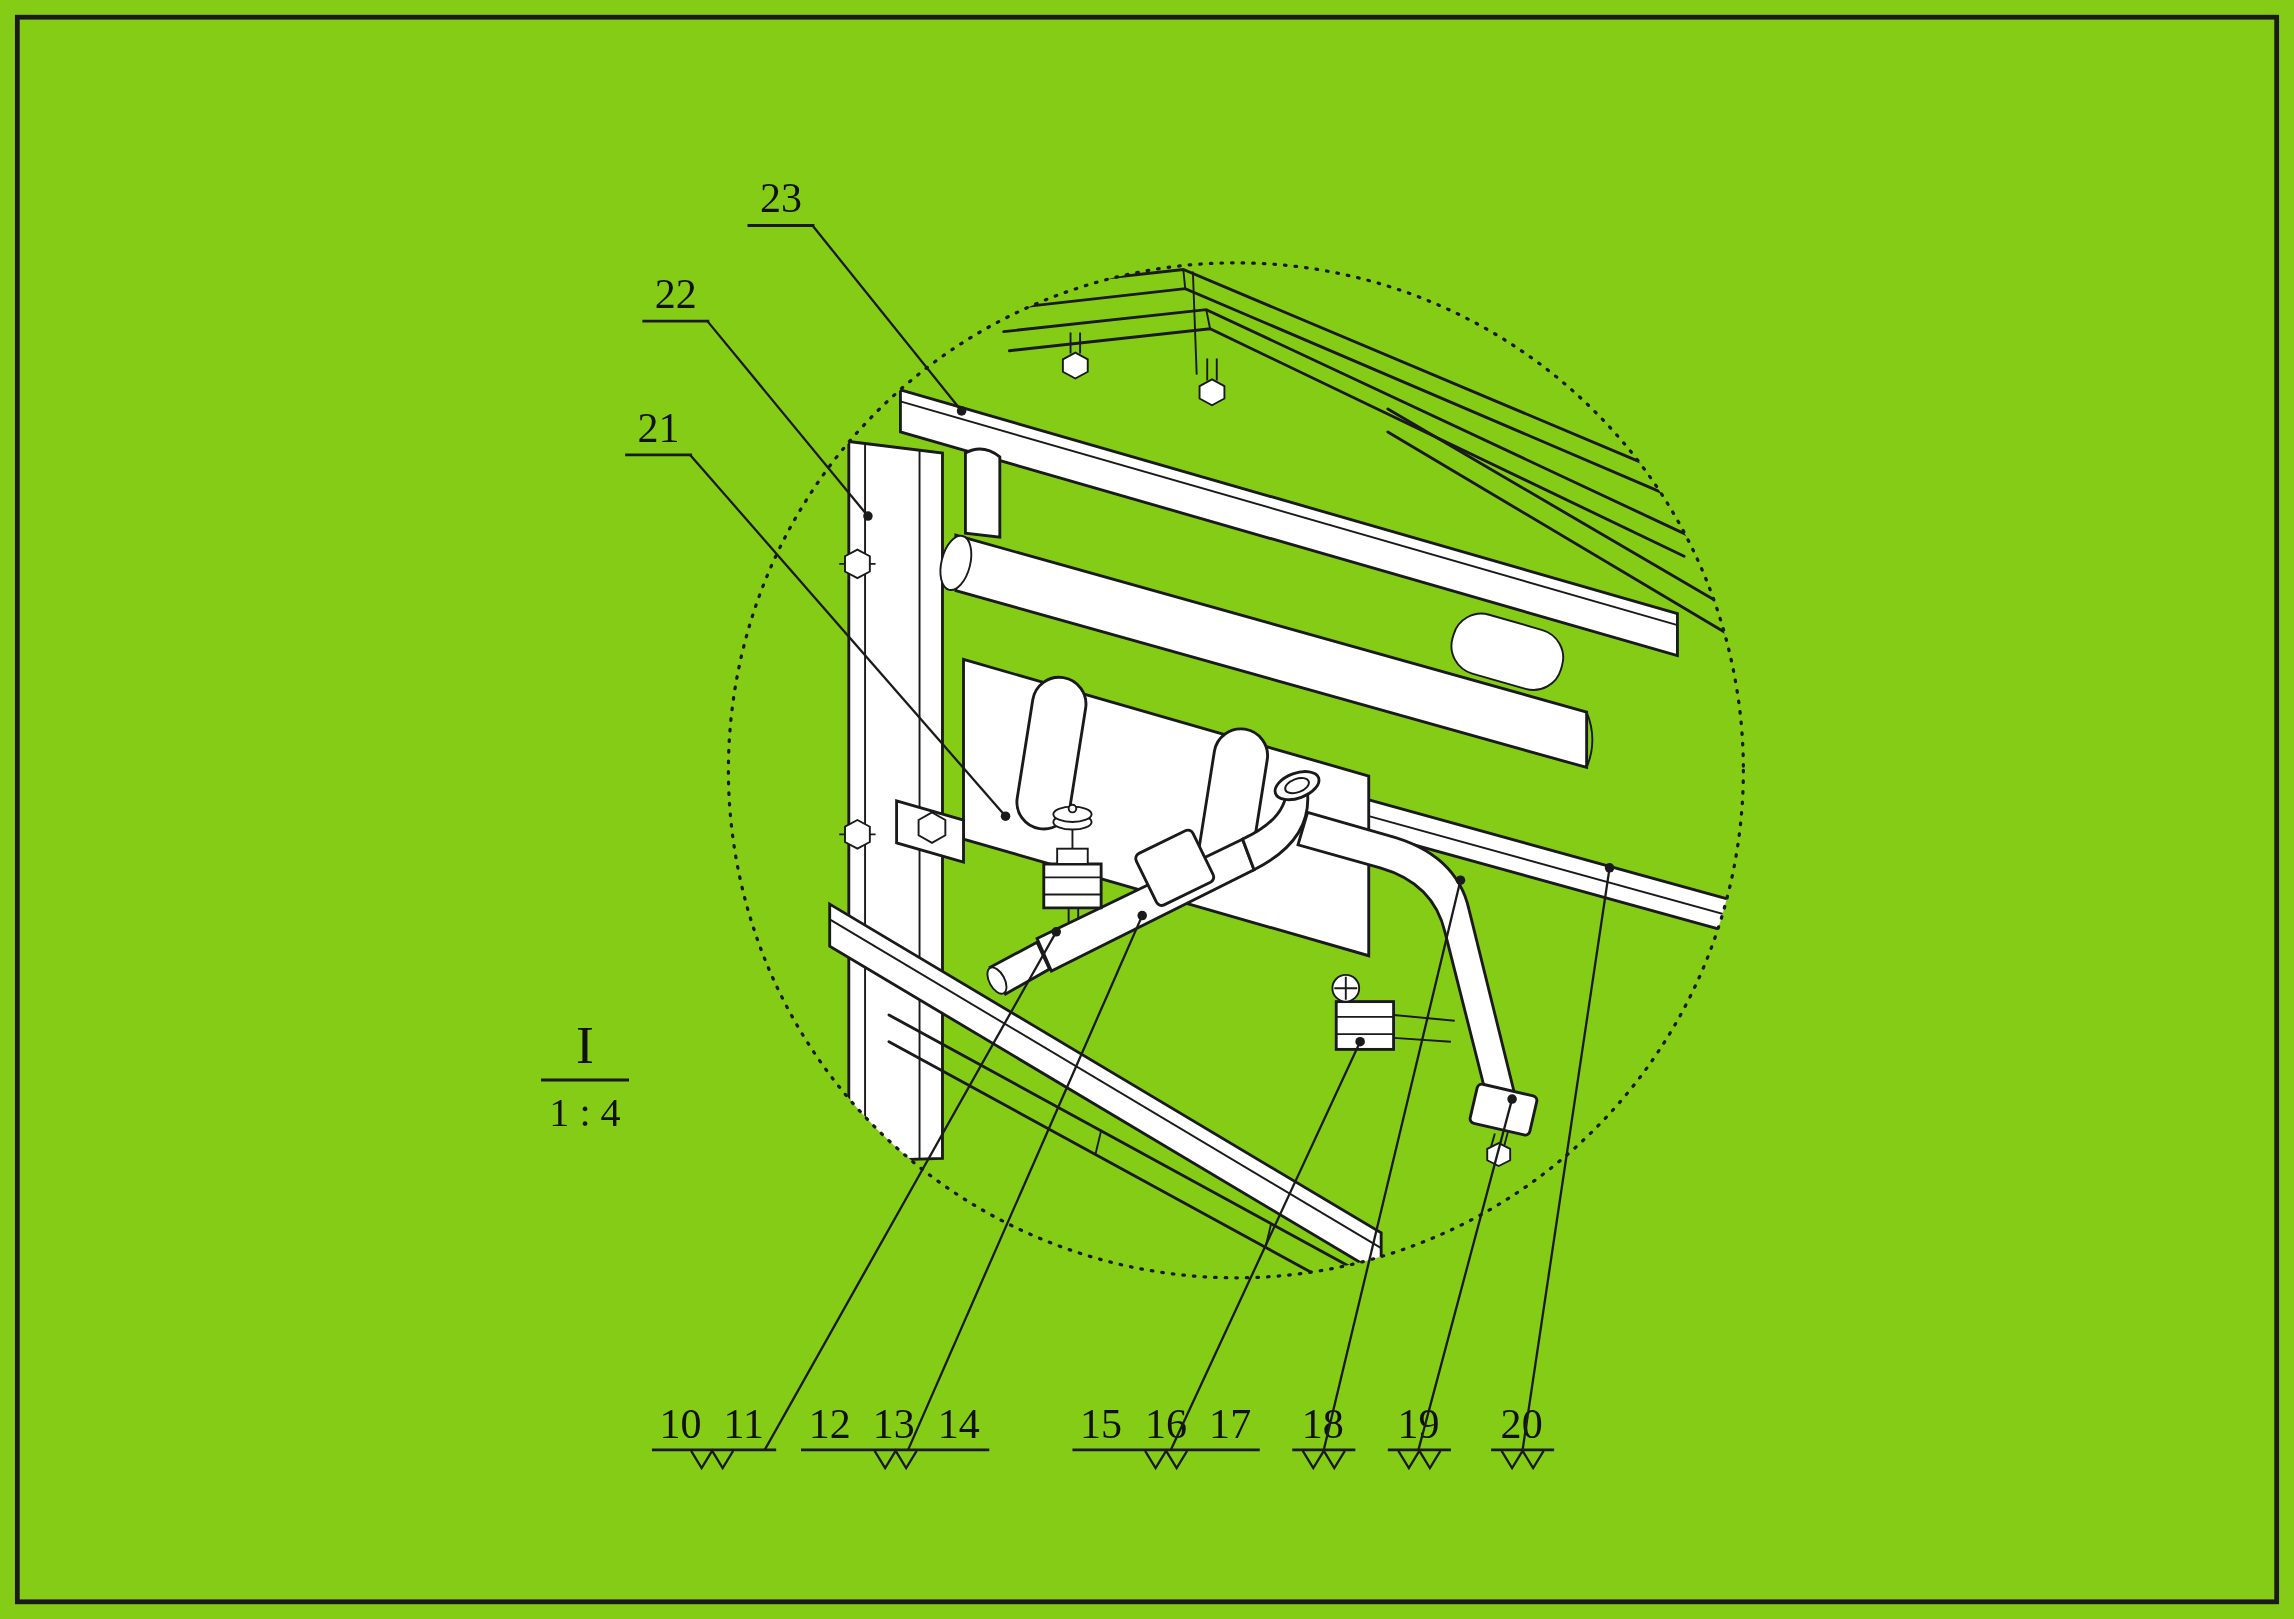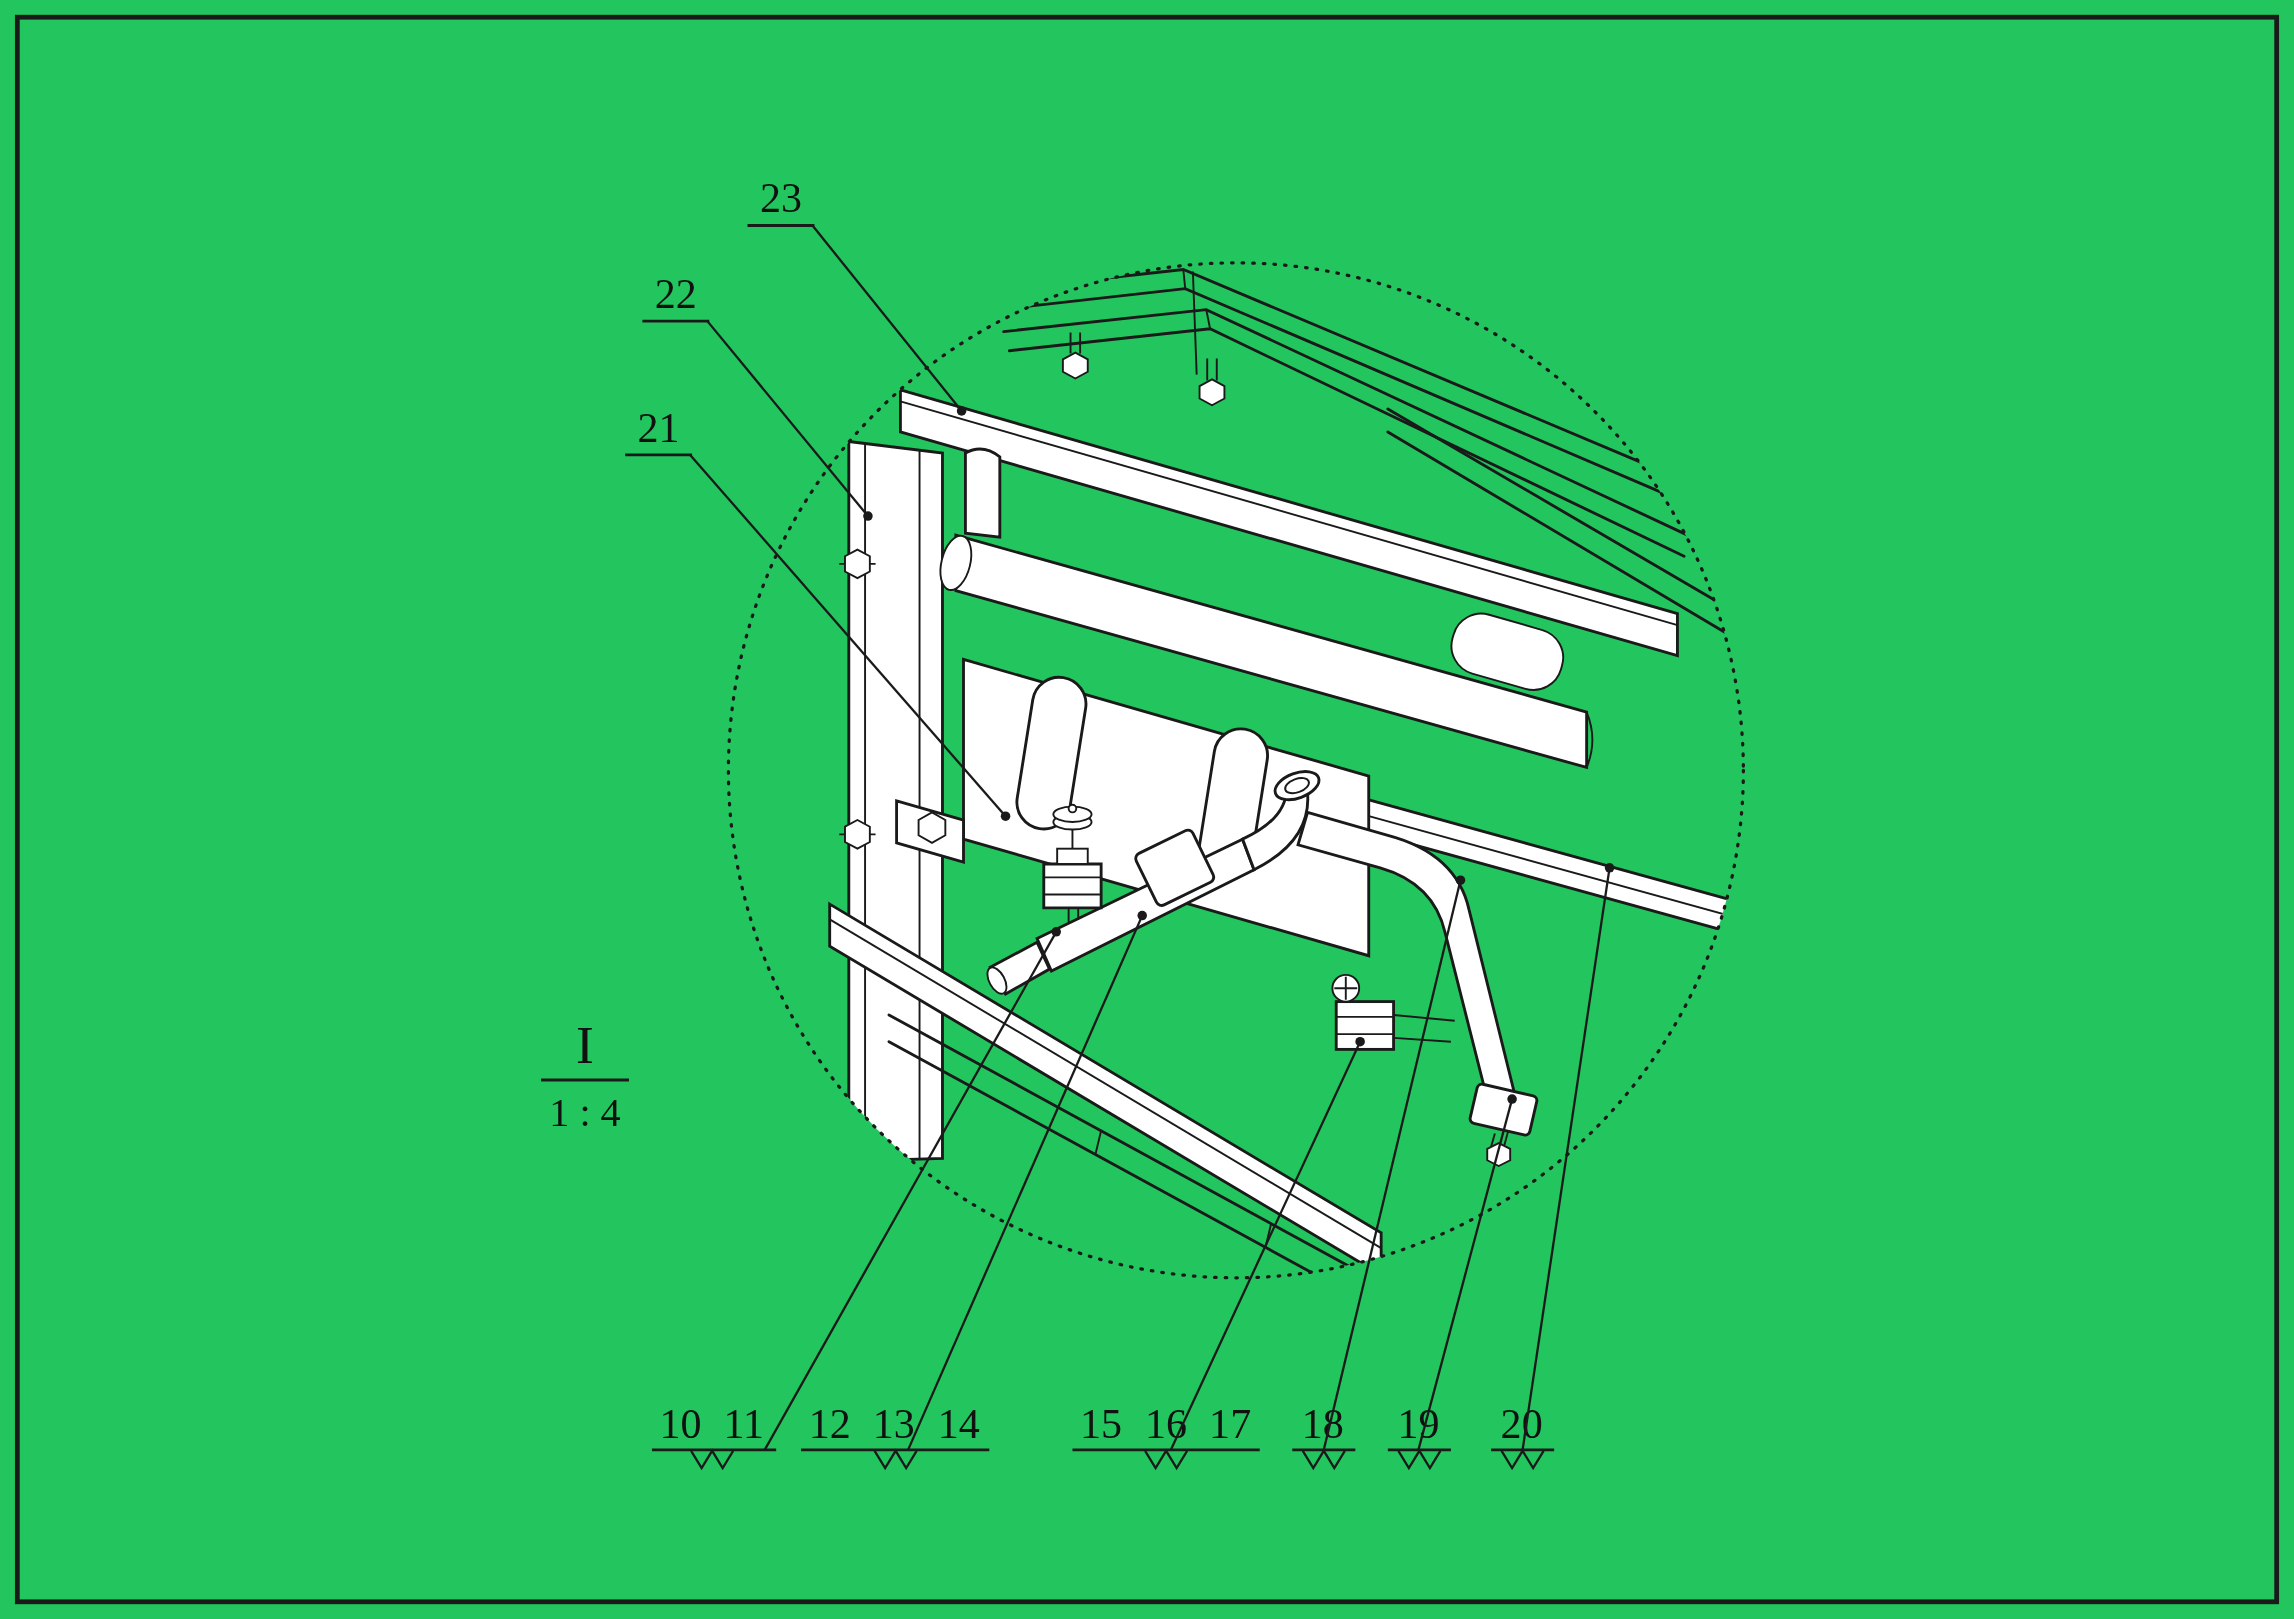--- a/index.html
+++ b/index.html
@@ -1,19 +1,19 @@
 <!DOCTYPE html>
 <html><head>
 <meta charset="utf-8">
 <style>
   html,body{margin:0;padding:0;background:#e8e8e8;}
   .sheet{
     position:relative;
     width:2294px;height:1619px;
-    background:#22c55e;
+    background:#84cc16;
     font-family:"Liberation Serif", serif;
   }
   svg{display:block;width:2294px;height:1619px;}
   .ln{stroke:#1a1a1a;stroke-width:3;fill:none;stroke-linecap:round;}
   .lnthin{stroke:#1a1a1a;stroke-width:2;fill:none;}
   .wh{fill:#ffffff;stroke:#1a1a1a;stroke-width:3;}
   .whthin{fill:#ffffff;stroke:#1a1a1a;stroke-width:2;}
   .leader{stroke:#1a1a1a;stroke-width:2.4;fill:none;}
   .dot{fill:#1a1a1a;stroke:none;}
   .txt{font-family:"Liberation Serif", serif;font-size:44px;fill:#111111;}

